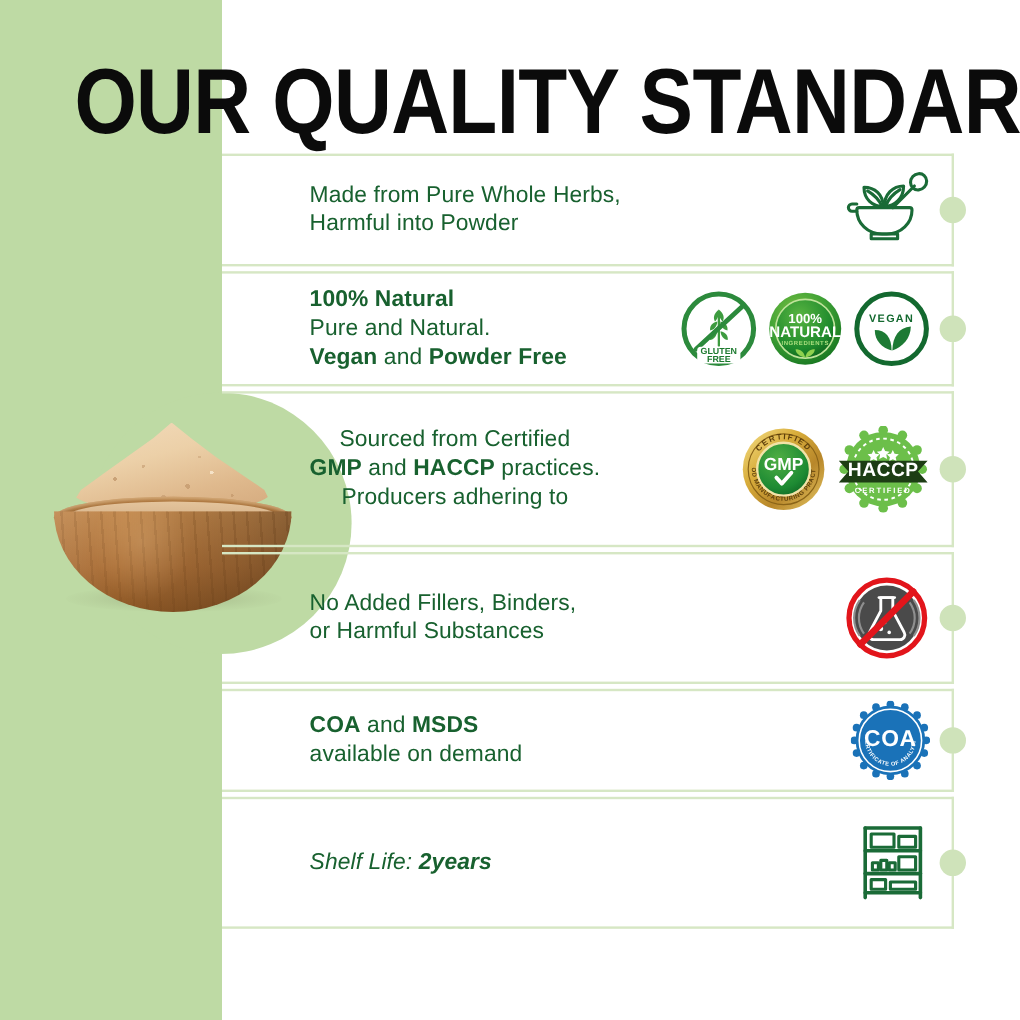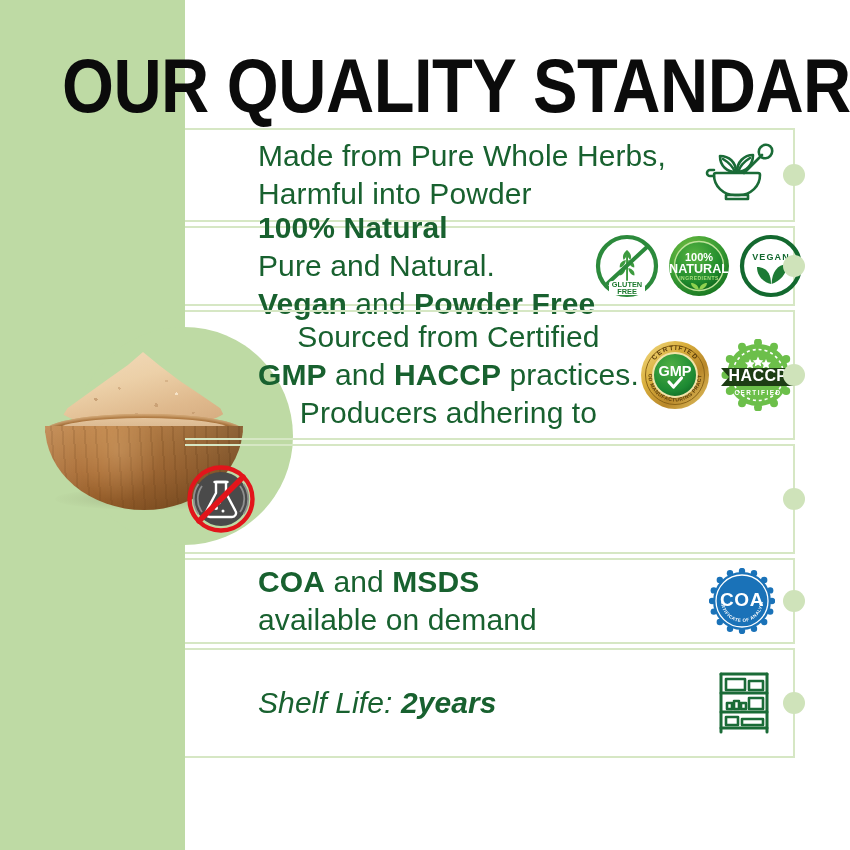--- a/index.html
+++ b/index.html
@@ -152,21 +152,21 @@
     border: 2px solid #d6e7c4;
     border-left: none;
     background: transparent;
     margin-bottom: 4px;
     display: flex;
     align-items: center;
     justify-content: space-between;
   }
   .row-text {
     margin-left: 73px;
-    font-size: 30px;
+    font-size: 19px;
     line-height: 1.26;
     color: #18612f;
     letter-spacing: .1px;
     white-space: nowrap;
   }
   .row-text b { font-weight: 700; }
   .row-icons {
     display: flex;
     align-items: center;
     gap: 8px;
@@ -176,21 +176,21 @@
     position: absolute;
     right: -12px;
     top: 50%;
     transform: translateY(-50%);
     width: 22px;
     height: 22px;
     border-radius: 50%;
     background: #cfe3ba;
   }
   .r1 { height: 94px; }
-  .r2 { height: 80px; }
+  .r2 { height: 96px; }
   .r3 { height: 130px; text-align: center; }
   .r4 { height: 110px; }
   .r5 { height: 86px; }
   .r6 { height: 110px; font-style: italic; }
 
   .ico { display: block; }
 
   
   .badge-img { display:block; }
 </style>
@@ -366,20 +366,24 @@
             <path d="M2 29 h74 l-8 9 l8 9 h-74 l8-9 z" fill="url(#ribShade)" opacity="0"></path>
           </g>
           <text x="39" y="42" text-anchor="middle" font-family="Liberation Sans Narrow, Liberation Sans, sans-serif" font-size="16" font-weight="700" fill="#ffffff" letter-spacing="0.4">HACCP</text>
           <text x="39" y="55.5" text-anchor="middle" font-family="Liberation Sans, sans-serif" font-size="6.4" font-weight="700" fill="#ffffff" letter-spacing="1.5">CERTIFIED</text>
         </svg>
       </div>
       <div class="dot"></div>
     </div>
 
     <div class="row r4">
+      <div class="row-text">
+        <div>No Added Fillers, Binders,</div>
+        <div>or Harmful Substances</div>
+      </div>
       <div class="row-icons">
         <svg class="badge-img" width="72" height="72" viewBox="0 0 72 72">
           <circle cx="36" cy="36" r="27" fill="#4a4a4a"></circle>
           <g fill="none" stroke="#8f8f8f" stroke-width="1.8">
             <path d="M17 23 a22 22 0 0 0 0 26"></path>
             <path d="M13.5 21 a26 26 0 0 0 0 30"></path>
             <path d="M55 23 a22 22 0 0 1 0 26"></path>
             <path d="M58.5 21 a26 26 0 0 1 0 30"></path>
           </g>
           <g fill="none" stroke="#ffffff" stroke-width="2.4" stroke-linejoin="round" stroke-linecap="round">

